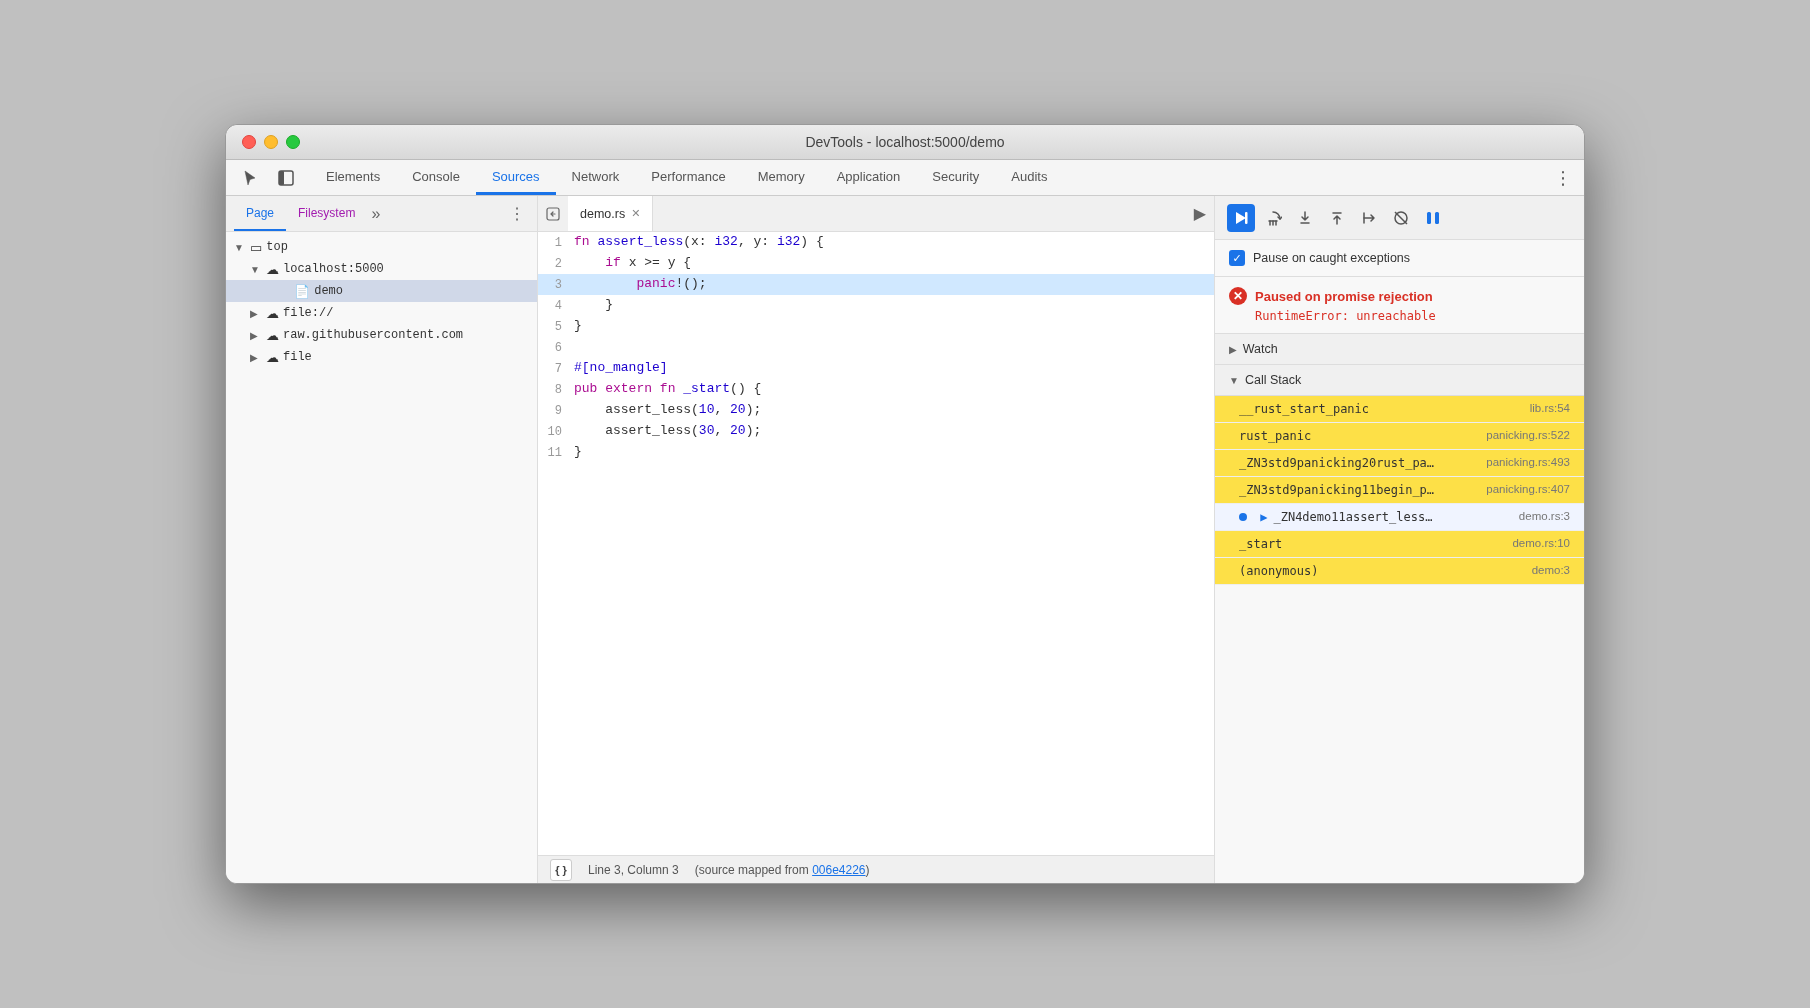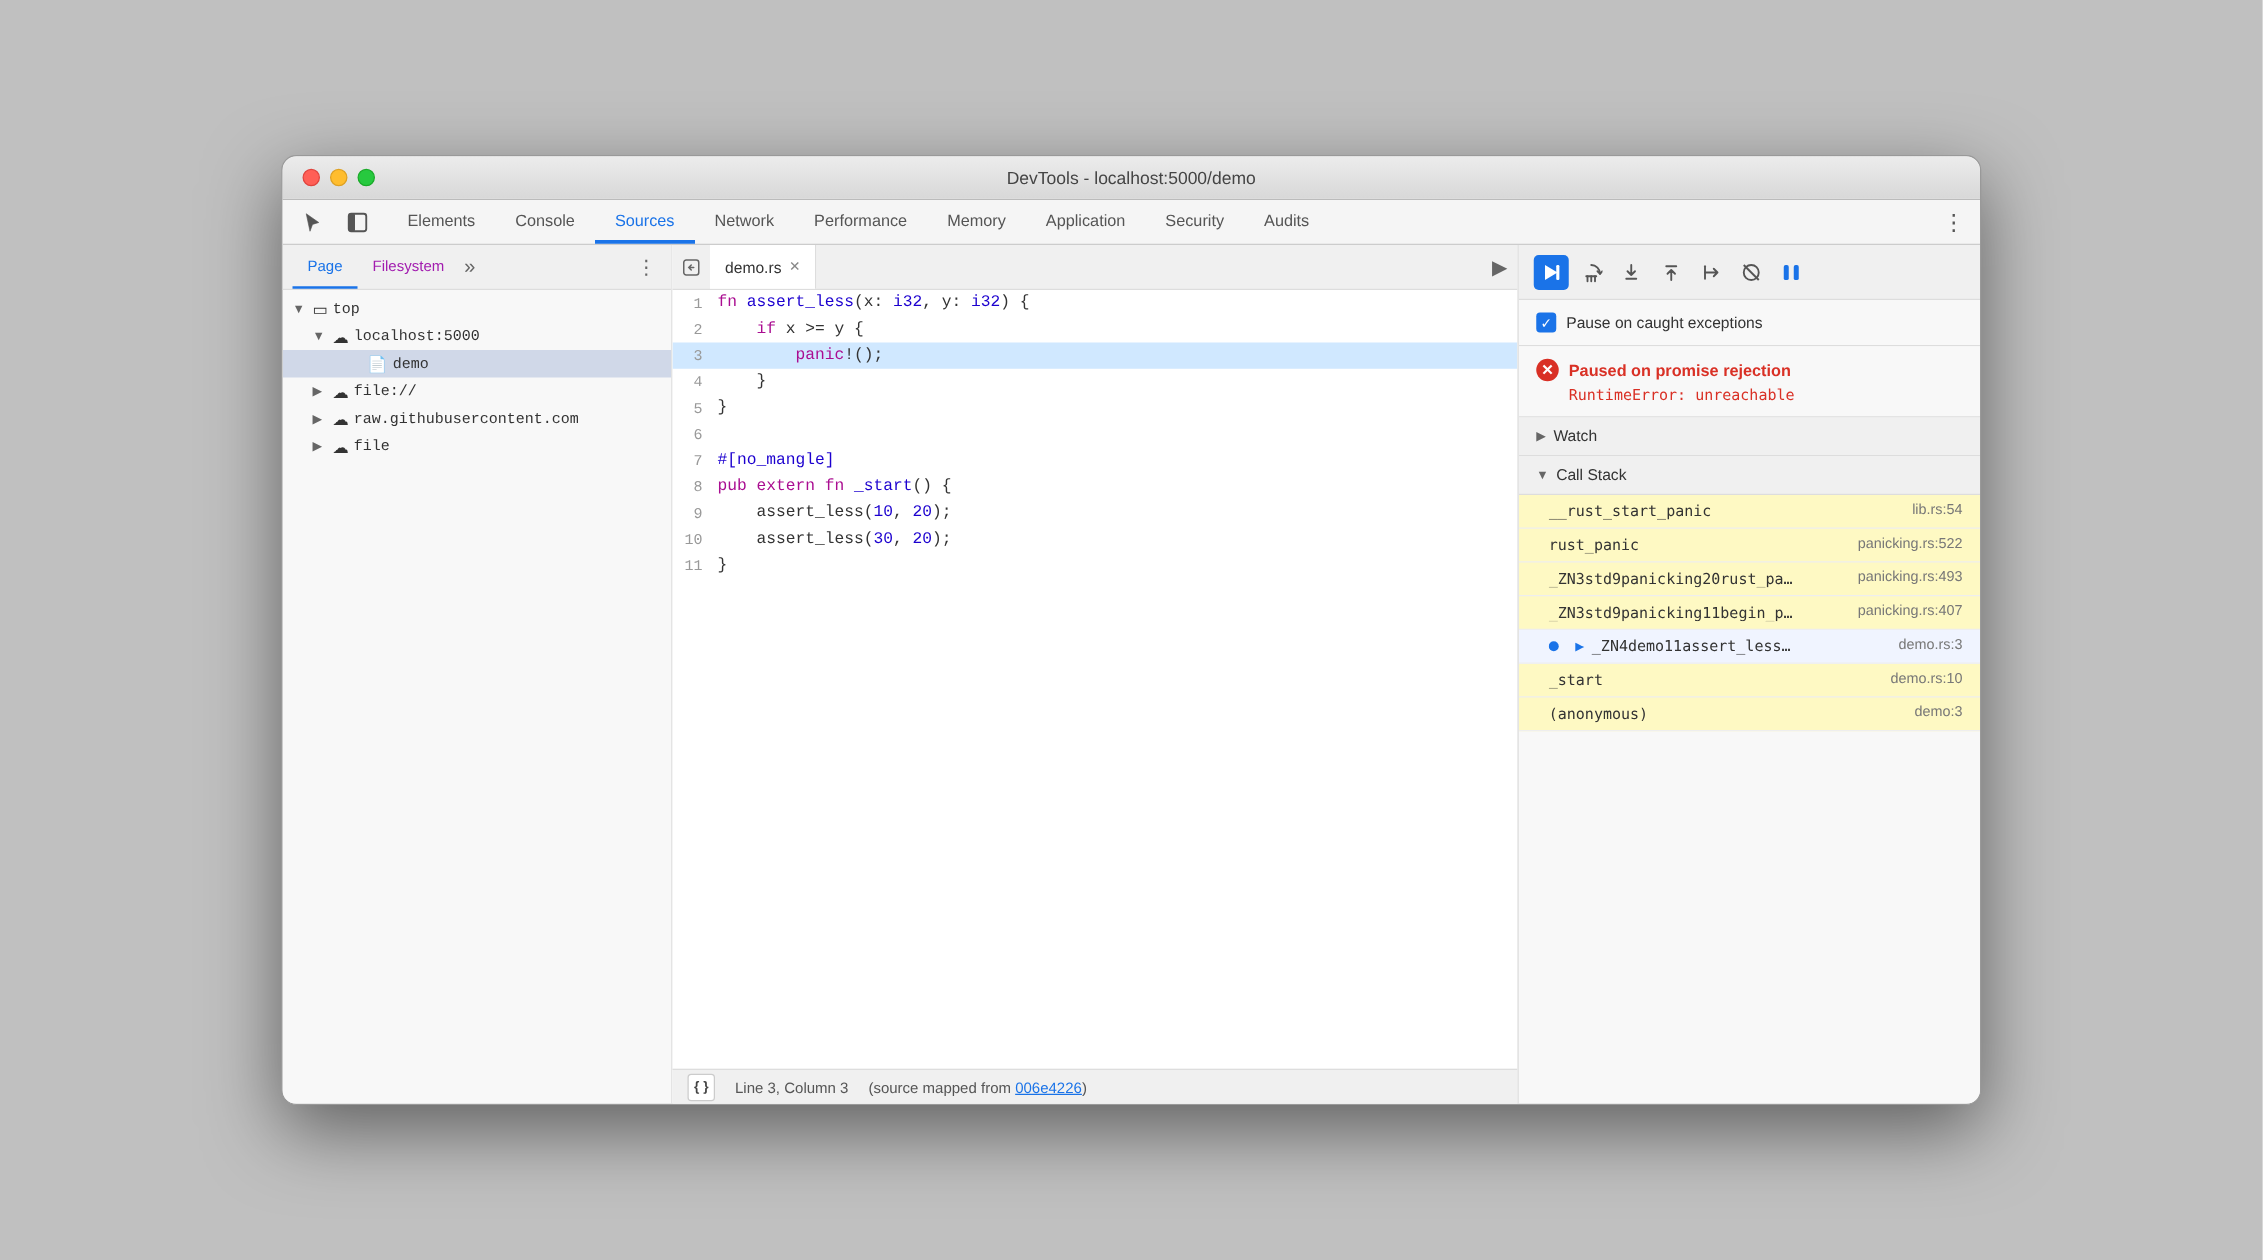--- a/index.html
+++ b/index.html
@@ -416,21 +416,21 @@
     .section-arrow {
       font-size: 10px;
       color: #666;
     }
     .section-title {
       font-size: 12.5px;
       font-weight: 500;
       color: #333;
     }
     .call-stack-list {
-      background: #fef9c3;
+      background: #fde047;
     }
     .call-stack-item {
       padding: 6px 14px 6px 24px;
       border-bottom: 1px solid #eee;
       cursor: pointer;
       display: flex;
       justify-content: space-between;
       align-items: flex-start;
     }
     .call-stack-item.current {

